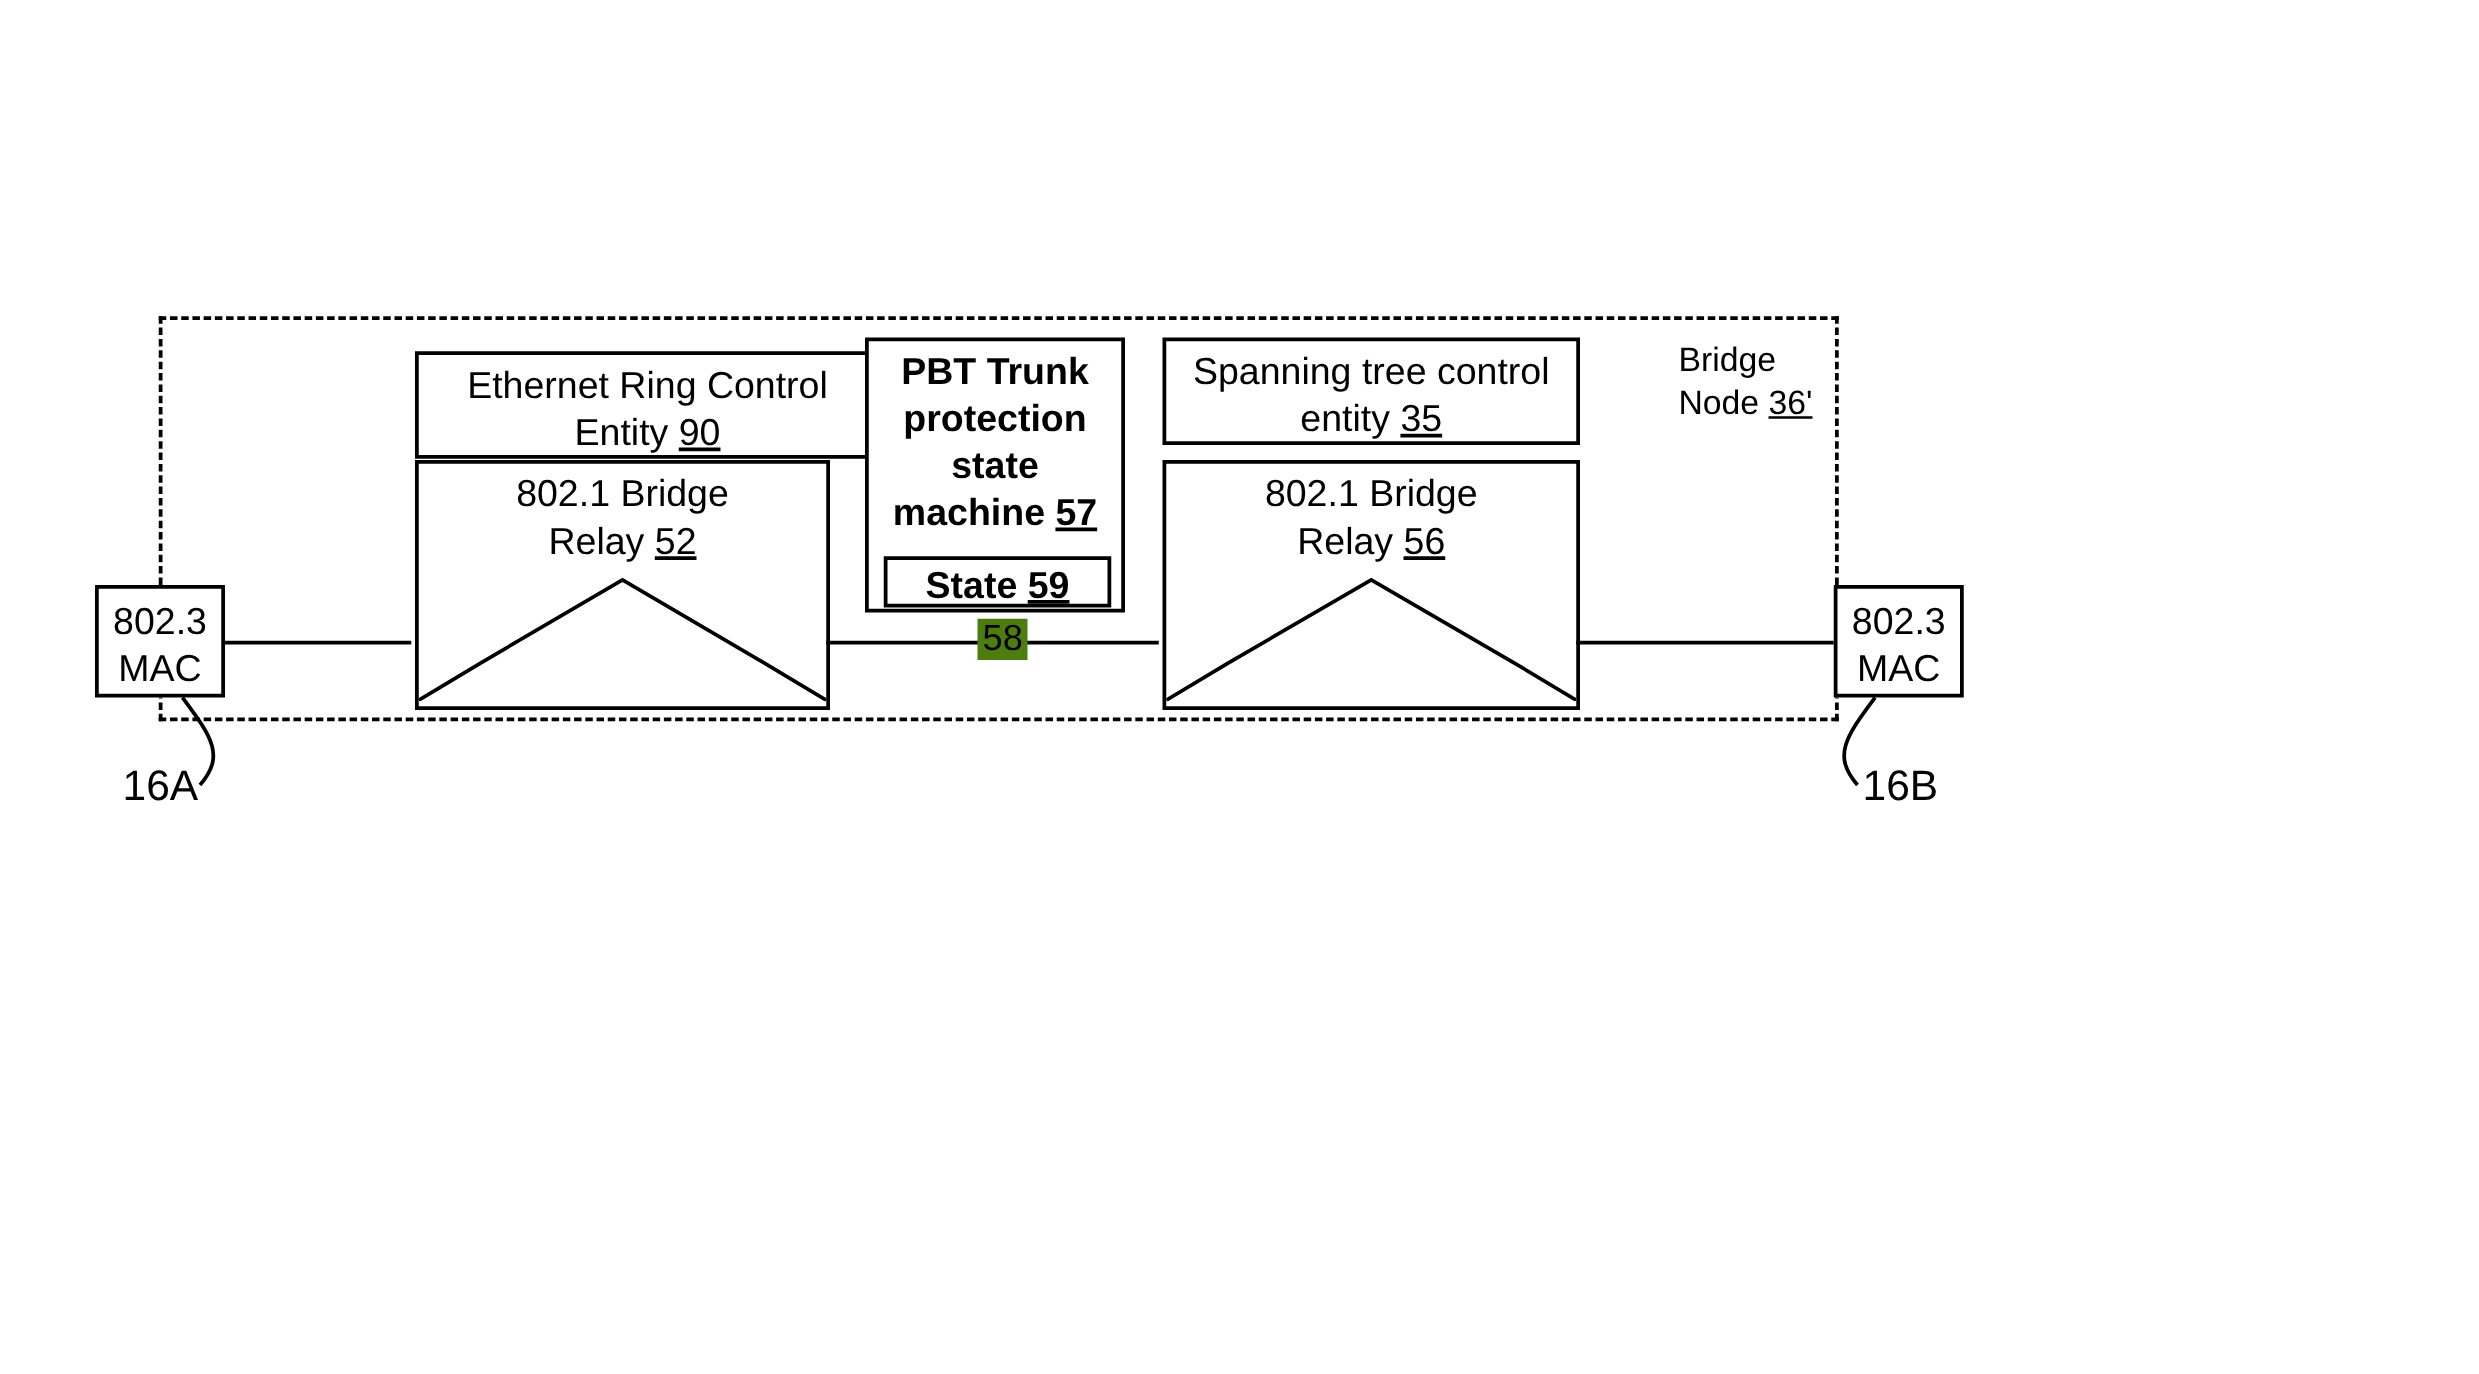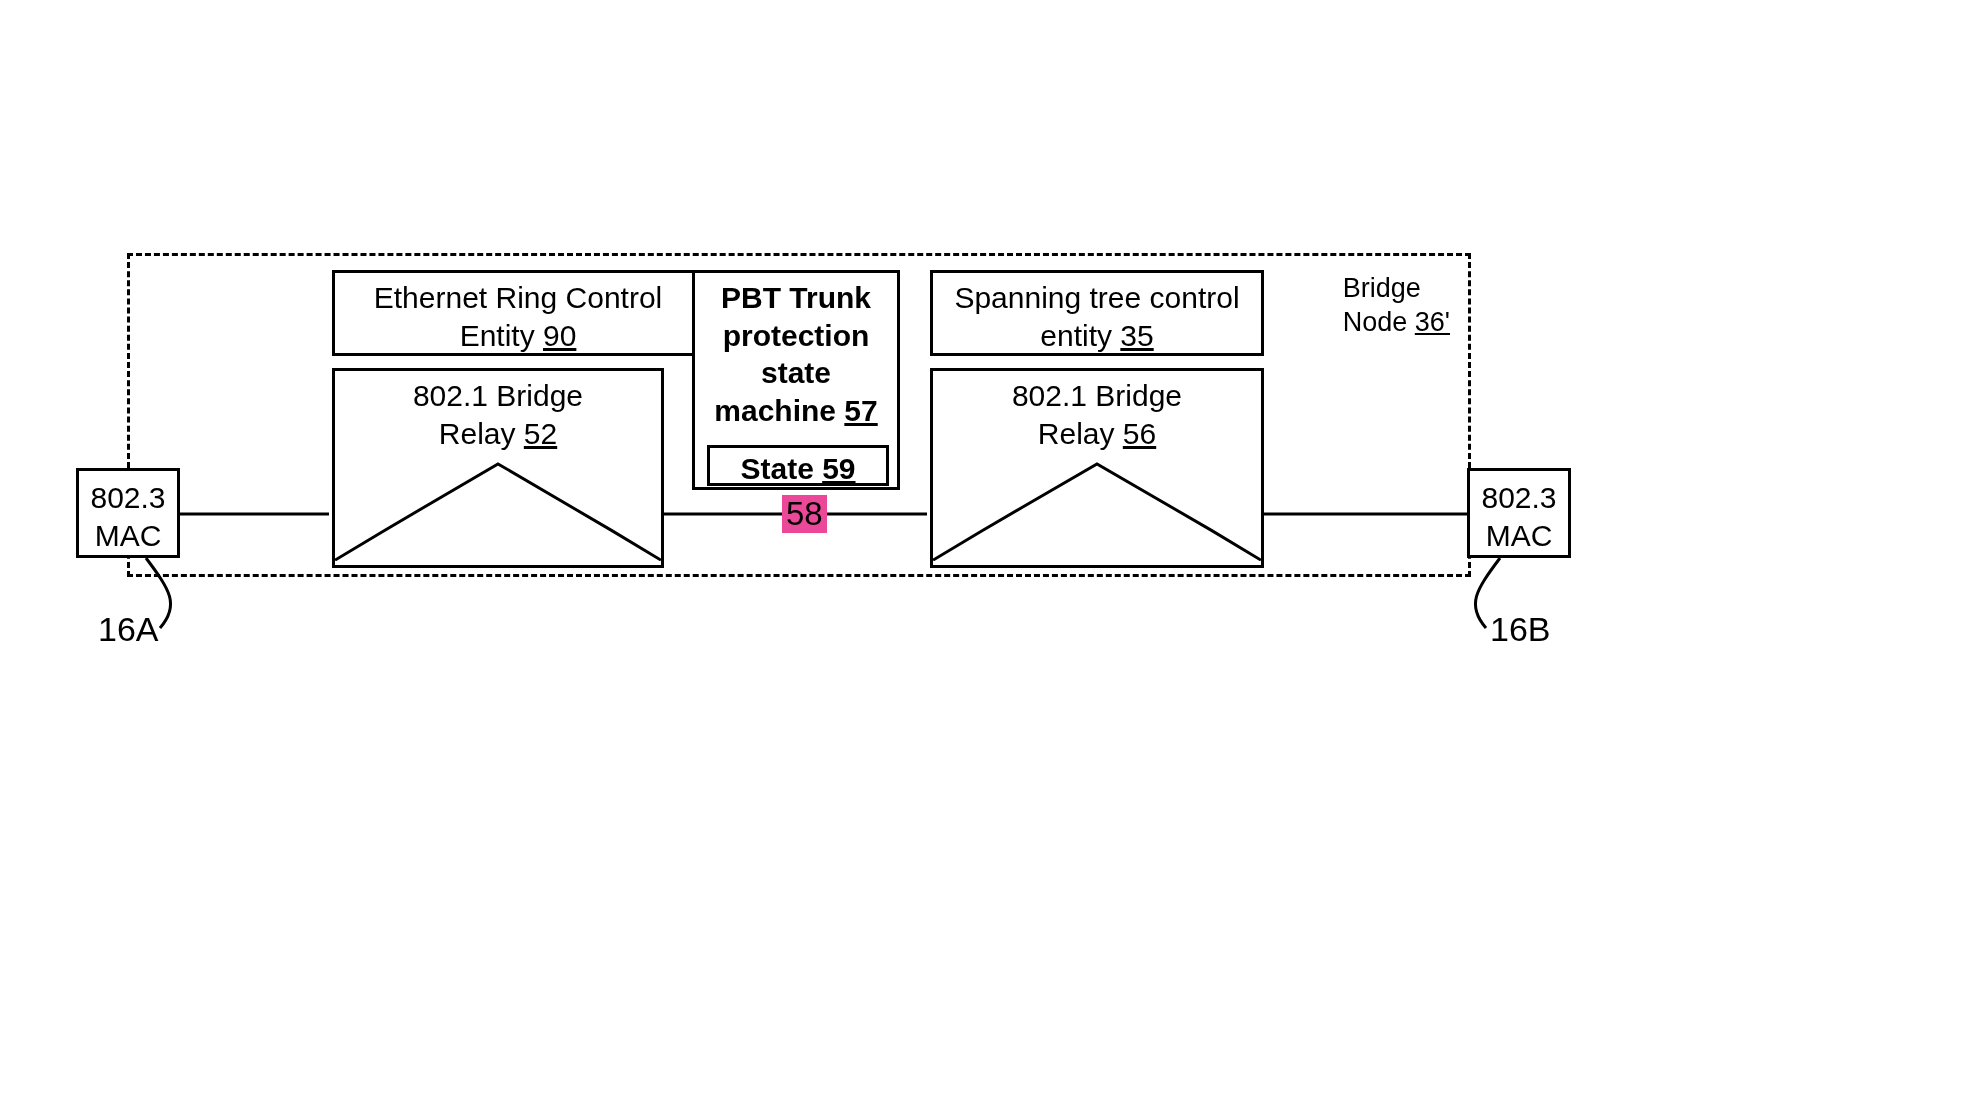--- a/index.html
+++ b/index.html
@@ -36,21 +36,21 @@
     font-size: 30px;
     line-height: 1.25;
     box-sizing: border-box;
     padding: 6px 10px 8px 10px;
   }
   .num-ul { text-decoration: underline; }
 
   
   .ethernet-ring-ctrl {
     left: 202px;
-    top: 14px;
+    top: 25px;
     width: 372px;
     height: 86px;
   }
   
   .relay-left {
     left: 202px;
     top: 112px;
     width: 332px;
     height: 200px;
   }
@@ -136,22 +136,22 @@
     top: 0;
     width: 1983px;
     height: 1099px;
     pointer-events: none;
   }
 
   .fifty-eight {
     position: absolute;
     left: 782px;
     top: 495px;
-    font-size: 33px;
-    background: #ec4899;
+    font-size: 29px;
+    background: #4d7c0f;
     padding: 0 4px;
   }
 
   .sixteen-a {
     position: absolute;
     left: 98px;
     top: 610px;
     font-size: 34px;
   }
   .sixteen-b {

